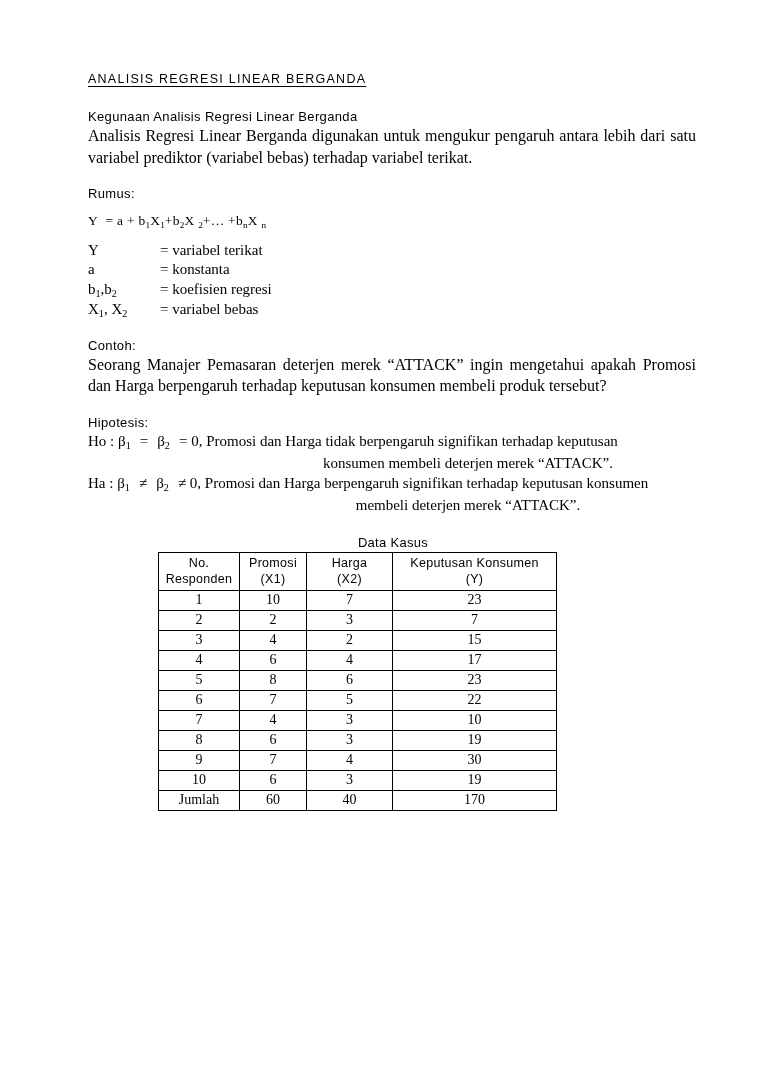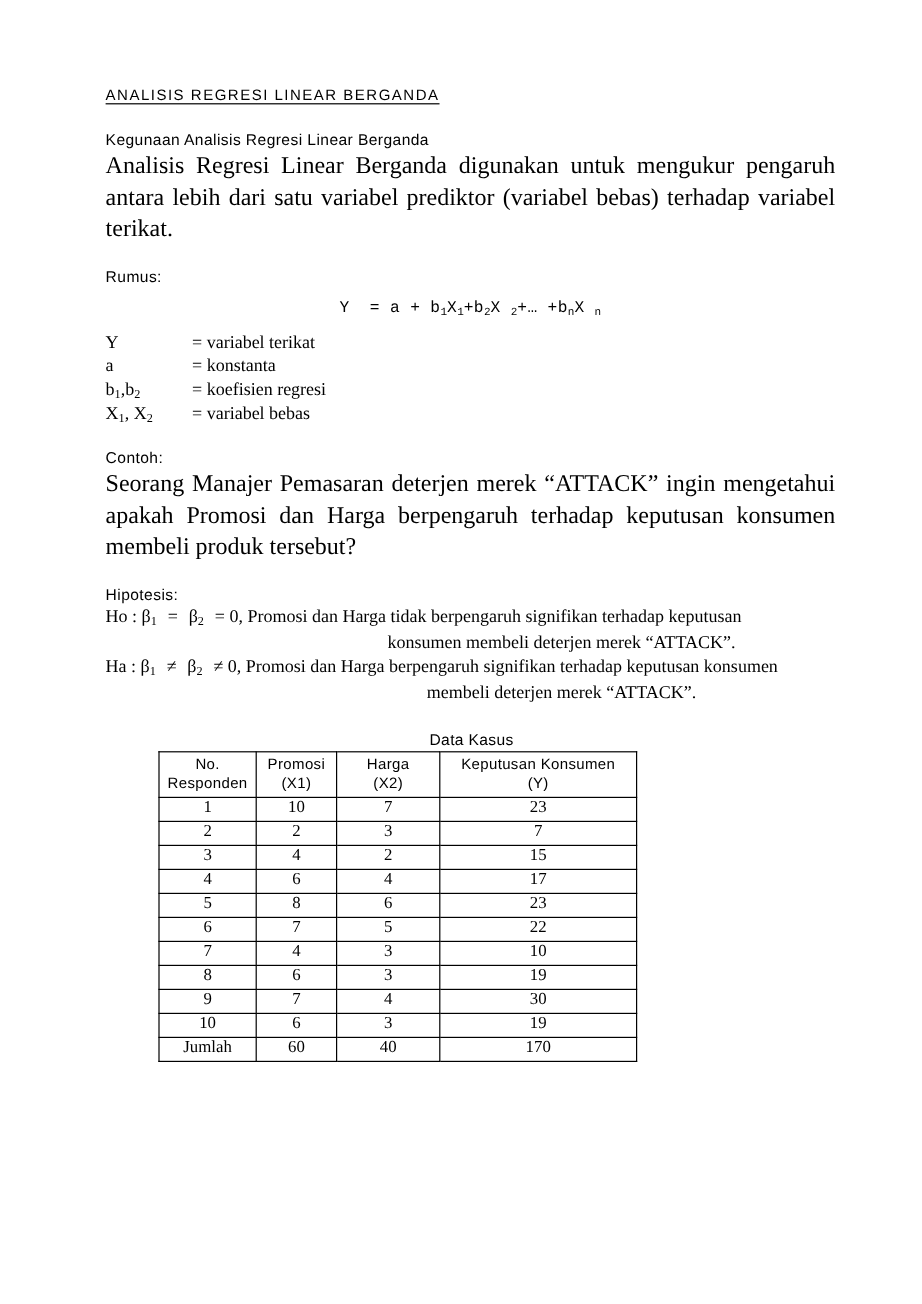--- a/index.html
+++ b/index.html
@@ -48,39 +48,38 @@
   .head-sans {
     font-family: "Liberation Sans", "DejaVu Sans", sans-serif;
     font-size: 13px;
     letter-spacing: 0.35px;
     line-height: 1.25;
   }
 
   
   .body-serif {
     font-family: "Liberation Serif", "DejaVu Serif", serif;
-    font-size: 20px;
+    font-size: 16px;
     line-height: 1.33;
   }
   .just {
     text-align: justify;
     text-align-last: left;
   }
 
   .blk { margin-top: 0; }
   .gap-sm { height: 11px; }
   .gap-md { height: 18px; }
   .gap-lg { height: 22px; }
 
   
   .formula {
-    font-family: Liberation Mono, monospace;
+    font-family: Liberation Serif, serif;
     font-size: 13.5px;
     letter-spacing: 0.3px;
-    text-align: center;
   }
   .formula sub, .defs sub, .hyp sub {
     font-size: 0.68em;
     vertical-align: -0.28em;
     letter-spacing: 0;
   }
 
   
   .defs {
     font-family: "Liberation Serif", "DejaVu Serif", serif;
@@ -121,21 +120,21 @@
     font-size: 13px;
     letter-spacing: 0.3px;
     text-align: center;
     width: 398px;
     margin-left: 106px;
     margin-bottom: 2px;
   }
   table.data {
     border-collapse: collapse;
     width: 398px;
-    margin-left: 44px;
+    margin-left: 70px;
     table-layout: fixed;
   }
   table.data th,
   table.data td {
     border: 1px solid #000000;
     text-align: center;
     vertical-align: middle;
   }
   table.data th {
     font-family: "Liberation Sans", "DejaVu Sans", sans-serif;

